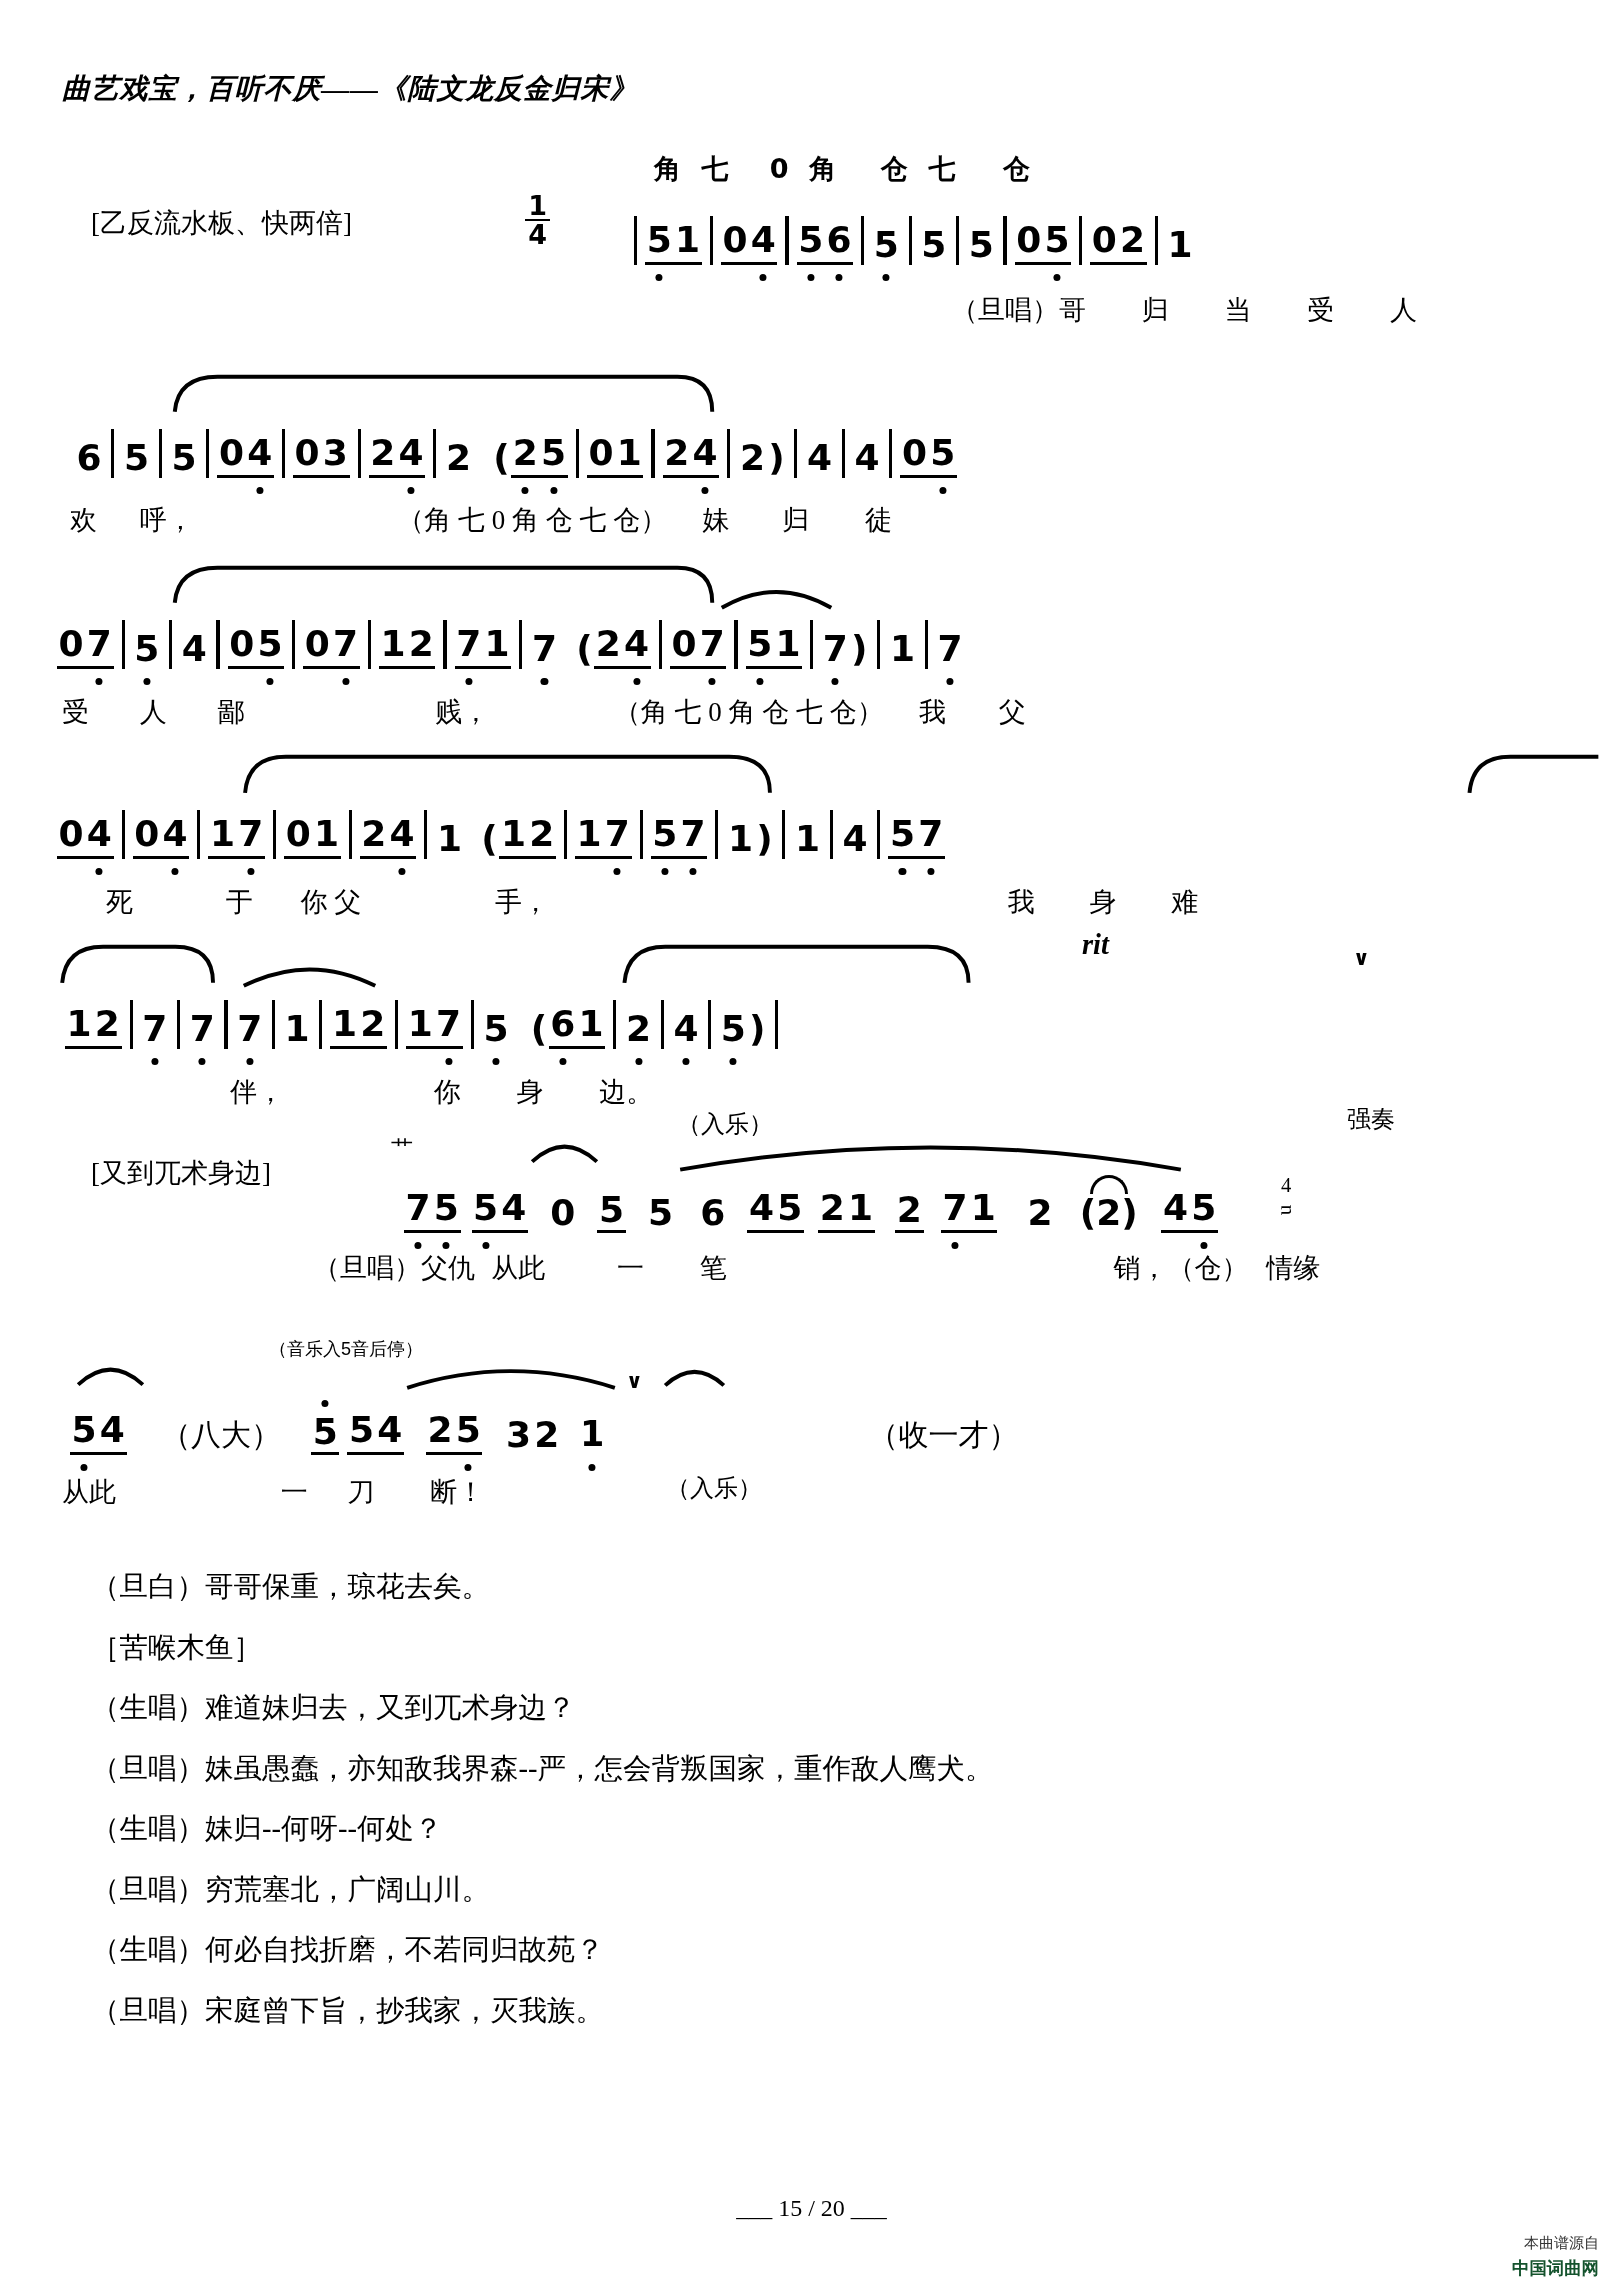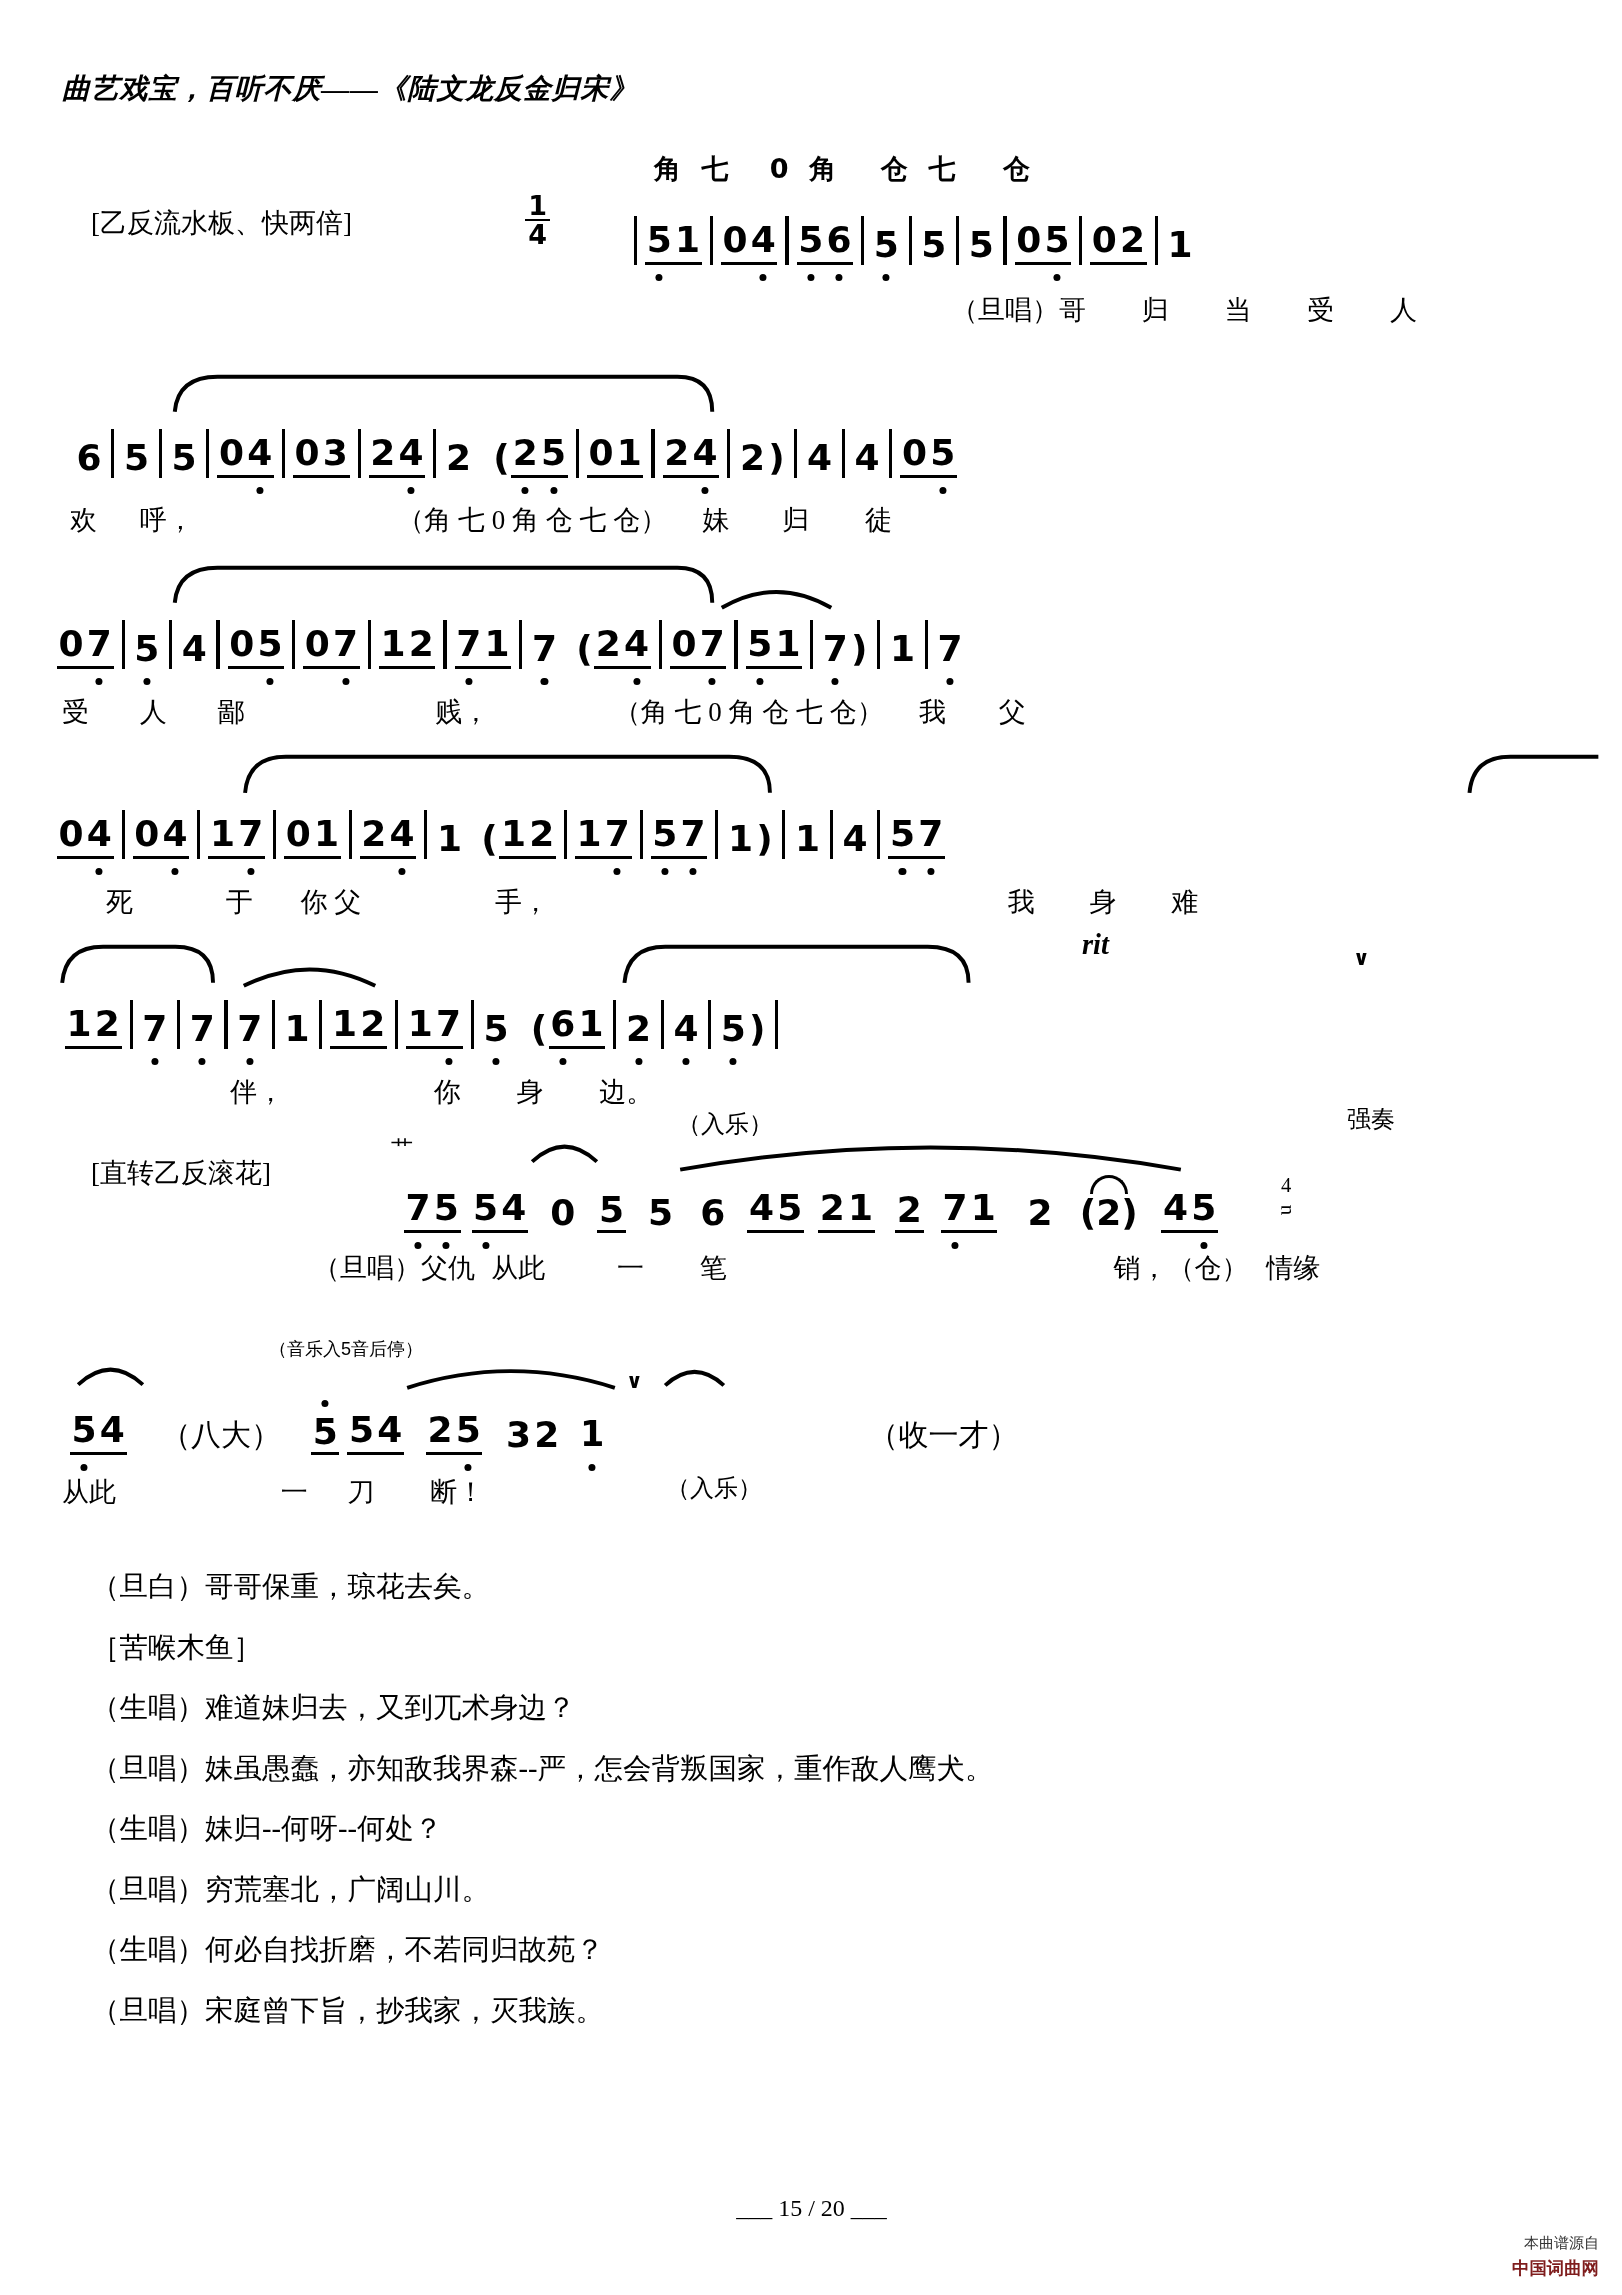--- a/index.html
+++ b/index.html
@@ -107,21 +107,21 @@
            font-family:"Liberation Serif","DejaVu Serif",serif; }
   .dline .gap { display:inline-block; width:75px; }
 
   
   #pagenum { position:absolute; left:0; width:1623px; top:2195px;
              text-align:center; font-size:24px;
              font-family:"Liberation Serif","DejaVu Serif",serif; }
   #watermark { position:absolute; right:24px; bottom:14.3px; text-align:right;
                font-size:15px; line-height:1.5;
                font-family:"Liberation Sans",sans-serif; }
-  #watermark .wm2 { color:#7f1d1d; font-weight:700; font-size:17.4px;margin-left:12px; }
+  #watermark .wm2 { color:#14532d; font-weight:700; font-size:17.4px;margin-left:12px; }
   #watermark .wm1 { color:#333; }
 </style>
 </head>
 <body>
 
 <div id="header">曲艺戏宝，百听不厌——《陆文龙反金归宋》</div>
 
 <div class="system" style="top:143px;">
 
   <div class="above-row" style="left:654px; top:8px; letter-spacing:20.6px;">
@@ -467,21 +467,21 @@
     <span style="display:inline-block;width:49px"></span><span>身</span>
     <span style="display:inline-block;width:49px"></span><span>边。</span>
   </div>
 </div>
 
 <div class="system" style="top:1125px;">
 
   <div class="anno" style="left:677px; top:-17.4px;">（入乐）</div>
   <div class="anno" style="left:1347px; top:-22px;">强奏</div>
 
-  <div class="dirlabel" style="left:91px; top:30px;">[直转乙反滚花]</div>
+  <div class="dirlabel" style="left:91px; top:30px;">[又到兀术身边]</div>
 
   <div class="anno" style="left:391px; top:8px; font-size:22px;">艹</div>
 
   <svg class="slur" style="left:677px; top:8px;" width="507" height="40" viewBox="0 0 640 50">
     <path d="M4 46 Q 320 -10 636 46" fill="none" stroke="#000" stroke-width="5"></path>
   </svg>
   <svg class="slur" style="left:529px; top:8px;" width="71" height="32" viewBox="0 0 90 40">
     <path d="M4 36 Q 45 -2 86 36" fill="none" stroke="#000" stroke-width="5"></path>
   </svg>
 

